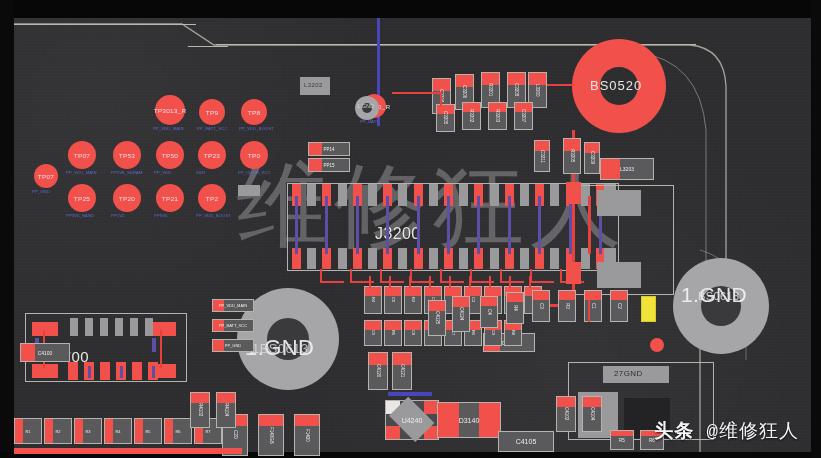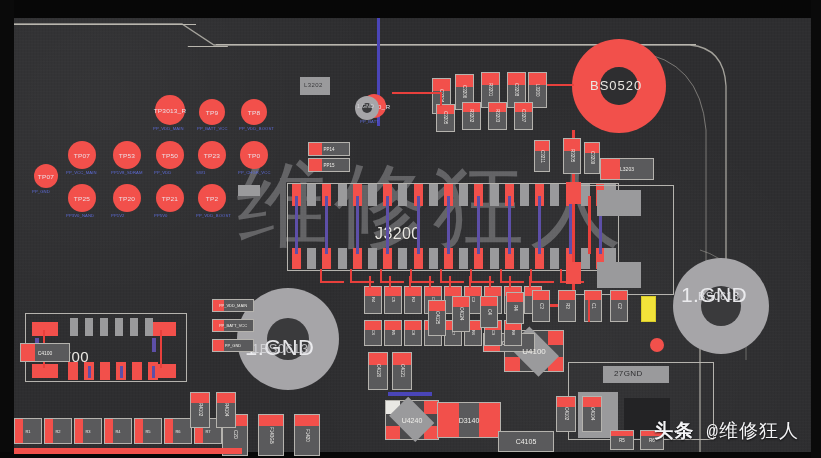--- a/index.html
+++ b/index.html
@@ -227,28 +227,20 @@
   <div class="lbl" style="left:681px;top:283px;font-size:21px;color:#efeff2;opacity:.95;">1.GND</div>
   <div class="lbl sm" style="left:698px;top:290px;font-size:11px;color:#e4e4e8;opacity:.9;">BS0613</div>
 
   <div class="ring gray" style="left:237px;top:288px;width:102px;height:102px;">
     <div class="hole"></div>
   </div>
   <div class="lbl" style="left:245px;top:335px;font-size:22px;color:#efeff2;opacity:.95;">1.GND</div>
   <div class="lbl sm" style="left:252px;top:341px;font-size:13px;color:#dcdce0;opacity:.8;">1BS0613</div>
 
 
-  <div class="chip" style="left:504px;top:330px;width:58px;height:40px;">
-    <div class="corner" style="left:0;top:0;"></div>
-    <div class="corner" style="right:0;top:0;"></div>
-    <div class="corner" style="left:0;bottom:0;"></div>
-    <div class="corner" style="right:0;bottom:0;"></div>
-    <div class="dia"></div>
-    <div class="ctxt">U4100</div>
-  </div>
 
   <div class="chip" style="left:385px;top:400px;width:52px;height:38px;">
     <div class="corner" style="left:0;top:0;background:#e9e8e4;"></div>
     <div class="corner" style="right:0;top:0;"></div>
     <div class="corner" style="left:0;bottom:0;"></div>
     <div class="corner" style="right:0;bottom:0;"></div>
     <div class="dia"></div>
     <div class="ctxt" style="font-size:7px;">U4240</div>
   </div>
   <div class="silk" style="left:388px;top:392px;width:44px;height:4px;background:#4a45b8;"></div>

